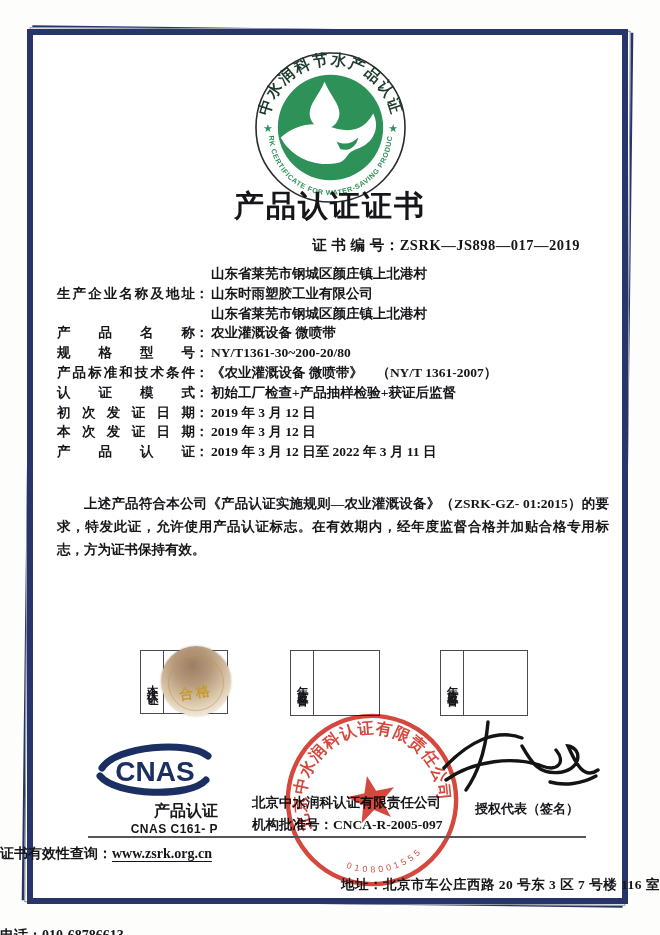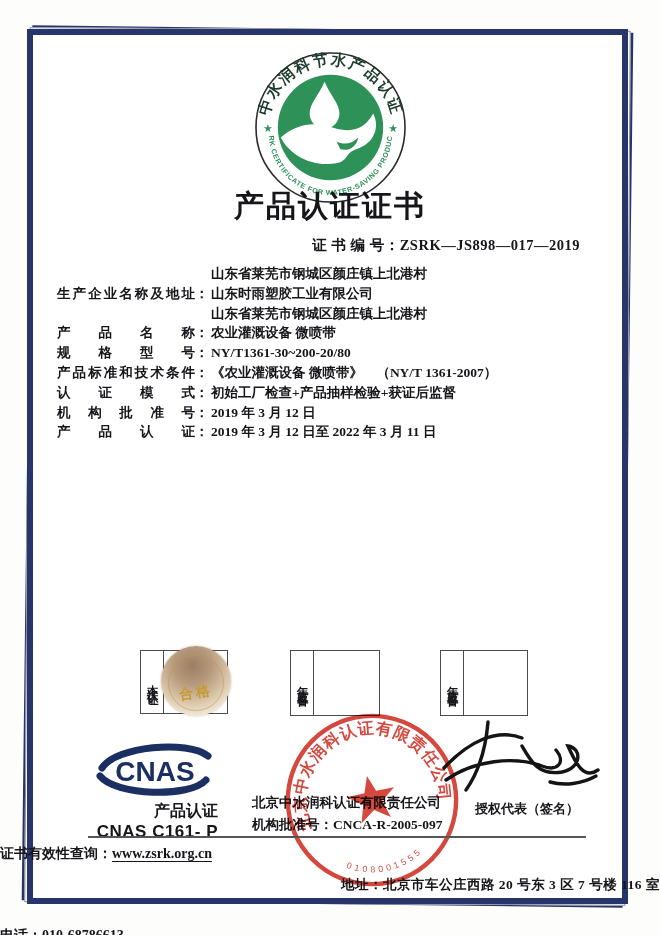--- a/index.html
+++ b/index.html
@@ -28,21 +28,21 @@
   .sbox .vtext{writing-mode:vertical-rl;font-size:11.5px;font-weight:700;letter-spacing:3px;line-height:1;}
   .sticker{left:161px;top:646px;width:70px;height:70px;border-radius:50%;
            background:radial-gradient(circle at 45% 28%,#9c7f63 0%,#b79a7c 30%,#d9c5a8 58%,#f1e9da 80%,#f7f2e7 100%);
            box-shadow:0 0 2px rgba(120,90,50,.5);display:flex;align-items:flex-end;justify-content:center;}
   .sticker .inner{width:54px;height:54px;margin:0 auto 5px;border-radius:50%;border:1px solid rgba(190,150,80,.55);
            display:flex;align-items:flex-end;justify-content:center;}
   .sticker .ok{font-size:14px;font-weight:700;color:#c59b33;letter-spacing:3px;margin-bottom:8px;transform:rotate(-8deg);}
   
   .cnasblock{left:86px;top:742px;width:132px;text-align:right;}
   .cnas-line1{font-size:16px;font-weight:700;margin-top:1px;font-family:"Liberation Sans",sans-serif;}
-  .cnas-line2{font-size:17px;font-weight:700;font-family:"Liberation Sans","DejaVu Sans",sans-serif;letter-spacing:.5px;}
+  .cnas-line2{font-size:12px;font-weight:700;font-family:"Liberation Sans","DejaVu Sans",sans-serif;letter-spacing:.5px;}
   .issuer{left:252px;top:792px;font-size:13.5px;font-weight:700;line-height:22px;white-space:nowrap;}
   .sealwrap{left:282px;top:710px;width:180px;height:180px;transform:rotate(-12deg);opacity:.9;mix-blend-mode:multiply;}
   .sigwrap{left:430px;top:712px;width:175px;height:92px;}
   .sigcaption{left:452px;top:800px;width:150px;text-align:center;font-size:13px;font-weight:700;}
   .rule{left:88px;top:836px;width:498px;border-top:2px solid #55555c;}
   .queryrow{left:0;right:0;top:845px;display:flex;justify-content:center;gap:64px;font-size:14px;font-weight:700;flex-direction:column;}
   .qurl{text-decoration:underline;text-underline-offset:3px;}
   .address{left:0;right:0;top:876px;text-align:right;font-size:13.5px;font-weight:700;letter-spacing:.5px;}
   svg text{font-family:"Liberation Sans","DejaVu Sans",sans-serif;}
 </style>
@@ -80,24 +80,26 @@
   <div class="abs certno"><span>证 书 编 号：</span><span>ZSRK—JS898—017—2019</span></div>
 
   <div class="abs fields">
     <div class="frow"><span class="flabel"></span><span class="fcolon"></span><span class="fvalue">山东省莱芜市钢城区颜庄镇上北港村</span></div>
     <div class="frow"><span class="flabel">生产企业名称及地址</span><span class="fcolon">：</span><span class="fvalue">山东时雨塑胶工业有限公司</span></div>
     <div class="frow"><span class="flabel"></span><span class="fcolon"></span><span class="fvalue">山东省莱芜市钢城区颜庄镇上北港村</span></div>
     <div class="frow"><span class="flabel">产品名称</span><span class="fcolon">：</span><span class="fvalue">农业灌溉设备 微喷带</span></div>
     <div class="frow"><span class="flabel">规格型号</span><span class="fcolon">：</span><span class="fvalue">NY/T1361-30~200-20/80</span></div>
     <div class="frow"><span class="flabel">产品标准和技术条件</span><span class="fcolon">：</span><span class="fvalue">《农业灌溉设备 微喷带》　（NY/T 1361-2007）</span></div>
     <div class="frow"><span class="flabel">认证模式</span><span class="fcolon">：</span><span class="fvalue">初始工厂检查+产品抽样检验+获证后监督</span></div>
-    <div class="frow"><span class="flabel">机构批准号</span><span class="fcolon">：</span><span class="fvalue">2019 年 3 月 12 日</span></div>
+    <div class="frow"><span class="flabel">初次发证日期</span><span class="fcolon">：</span><span class="fvalue">2019 年 3 月 12 日</span></div>
+    <div class="frow"><span class="flabel">本次发证日期</span><span class="fcolon">：</span><span class="fvalue">2019 年 3 月 12 日</span></div>
     <div class="frow"><span class="flabel">产品认证</span><span class="fcolon">：</span><span class="fvalue">2019 年 3 月 12 日至 2022 年 3 月 11 日</span></div>
   </div>
 
+  <div class="abs statement">上述产品符合本公司《产品认证实施规则—农业灌溉设备》（ZSRK-GZ- 01:2015）的要求，特发此证，允许使用产品认证标志。在有效期内，经年度监督合格并加贴合格专用标志，方为证书保持有效。</div>
 
   <div class="abs sbox" style="left:140px;width:88px;">
     <div class="vcol">
         <span class="vtext">本次认证</span>
       </div>
   </div>
   <div class="abs sbox" style="left:290px;width:90px;height:66px;">
     <div class="vcol">
         <span class="vtext">年度监督</span>
       </div>

